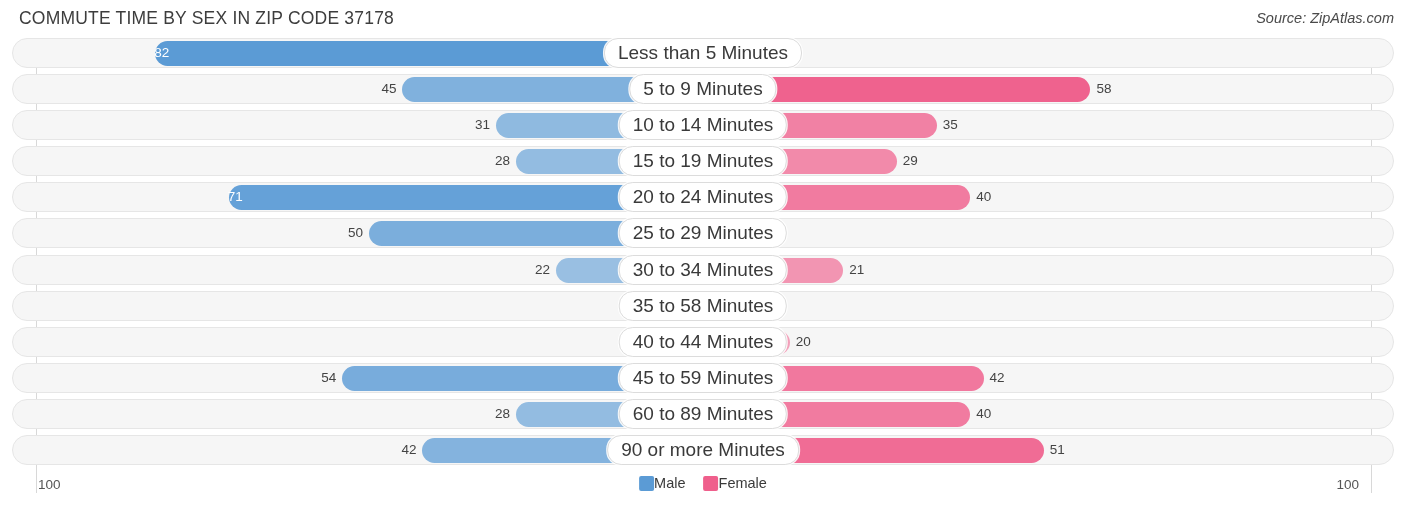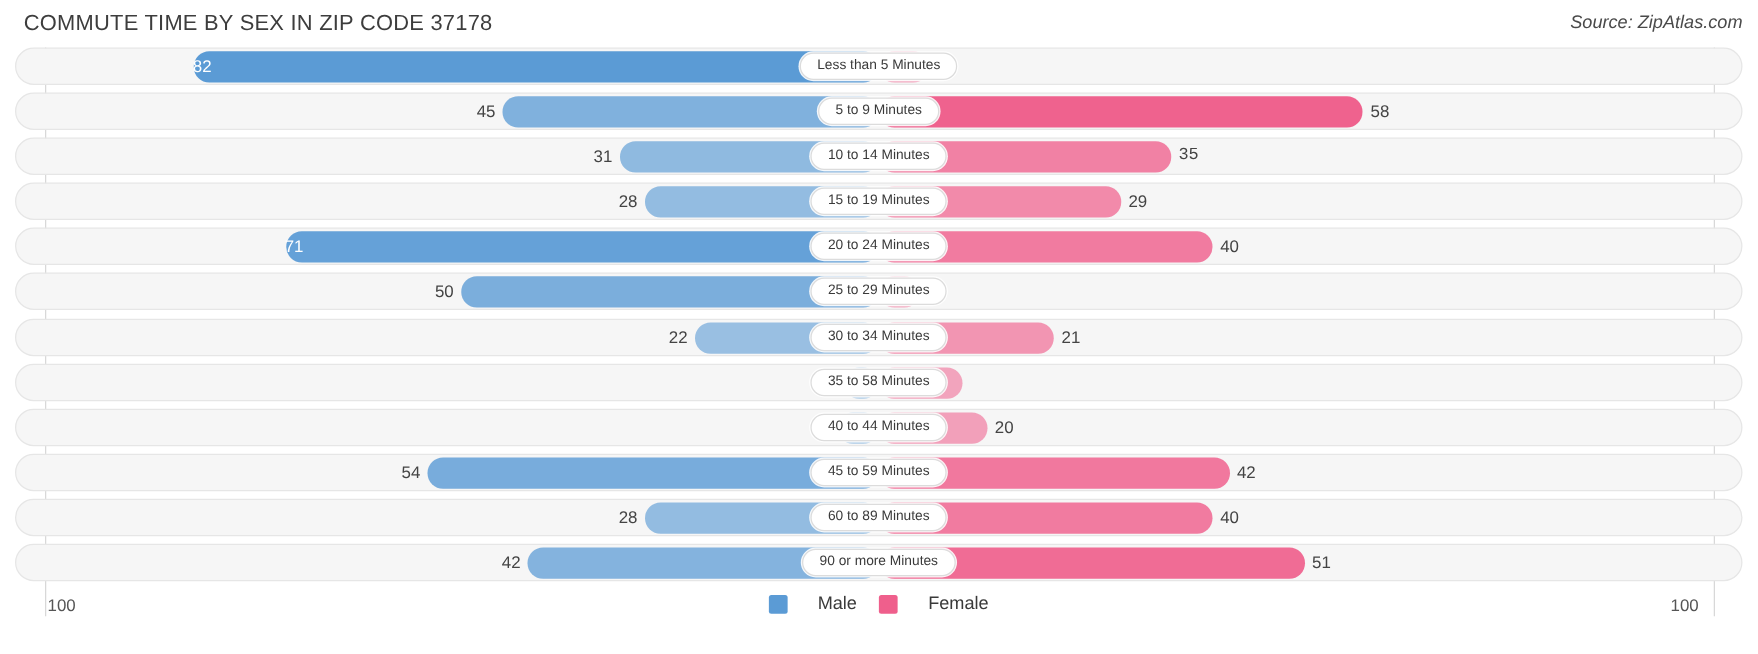--- a/index.html
+++ b/index.html
@@ -107,21 +107,21 @@
   
   .cat-pill {
     position: absolute;
     left: 50%;
     top: 50%;
     transform: translate(-50%, -50%);
     background: #ffffff;
     border: 1px solid #dcdcdc;
     border-radius: 14px;
     padding: 4px 13px 5px;
-    font-size: 11px;
+    font-size: 19px;
     color: #3a3a3a;
     white-space: nowrap;
     line-height: 1;
     z-index: 3;
     box-shadow: 0 0 0 1px rgba(255,255,255,0.9);
   }
 
   
   .footer {
     position: relative;
@@ -142,21 +142,21 @@
     left: 50%;
     top: 4px;
     transform: translateX(-50%);
     display: flex;
     align-items: center;
     gap: 18px;
   }
   .legend-item {
     display: flex;
     align-items: center;
-    gap: 24px;
+    gap: 0;
   }
   .swatch {
     width: 15px;
     height: 15px;
     border-radius: 2px;
     display: inline-block;
   }
   .legend-label {
     font-size: 14.5px;
     color: #3a3a3a;
@@ -185,21 +185,21 @@
         <div class="bar male" style="width: 300.6px; background: rgba(91, 155, 213, 0.76);"></div>
         <div class="bar female" style="width: 387.44px; background: rgba(239, 95, 140, 0.98);"></div>
         <div class="val male-out" style="margin-right: 306.6px;">45</div>
         <div class="val female-out" style="margin-left: 393.44px;">58</div>
         <div class="cat-pill">5 to 9 Minutes</div>
       </div>
       <div class="row">
         <div class="bar male" style="width: 207.08px; background: rgba(91, 155, 213, 0.663);"></div>
         <div class="bar female" style="width: 233.8px; background: rgba(239, 95, 140, 0.773);"></div>
         <div class="val male-out" style="margin-right: 213.08px;">31</div>
-        <div class="val female-out" style="margin-left: 239.8px; font-family: Liberation Mono, monospace;">35</div>
+        <div class="val female-out" style="margin-left: 239.8px;">35</div>
         <div class="cat-pill">10 to 14 Minutes</div>
       </div>
       <div class="row">
         <div class="bar male" style="width: 187.04px; background: rgba(91, 155, 213, 0.643);"></div>
         <div class="bar female" style="width: 193.72px; background: rgba(239, 95, 140, 0.718);"></div>
         <div class="val male-out" style="margin-right: 193.04px;">28</div>
         <div class="val female-out" style="margin-left: 199.72px;">29</div>
         <div class="cat-pill">15 to 19 Minutes</div>
       </div>
       <div class="row">

